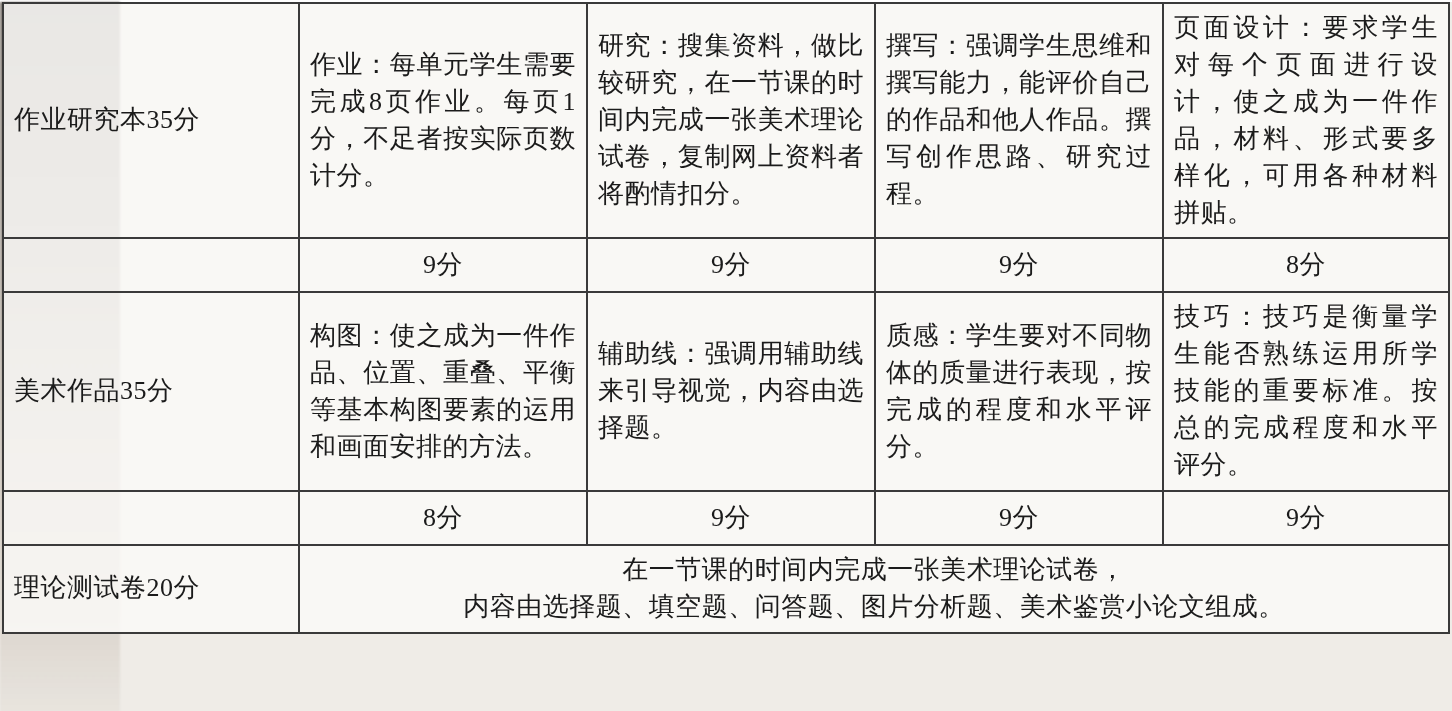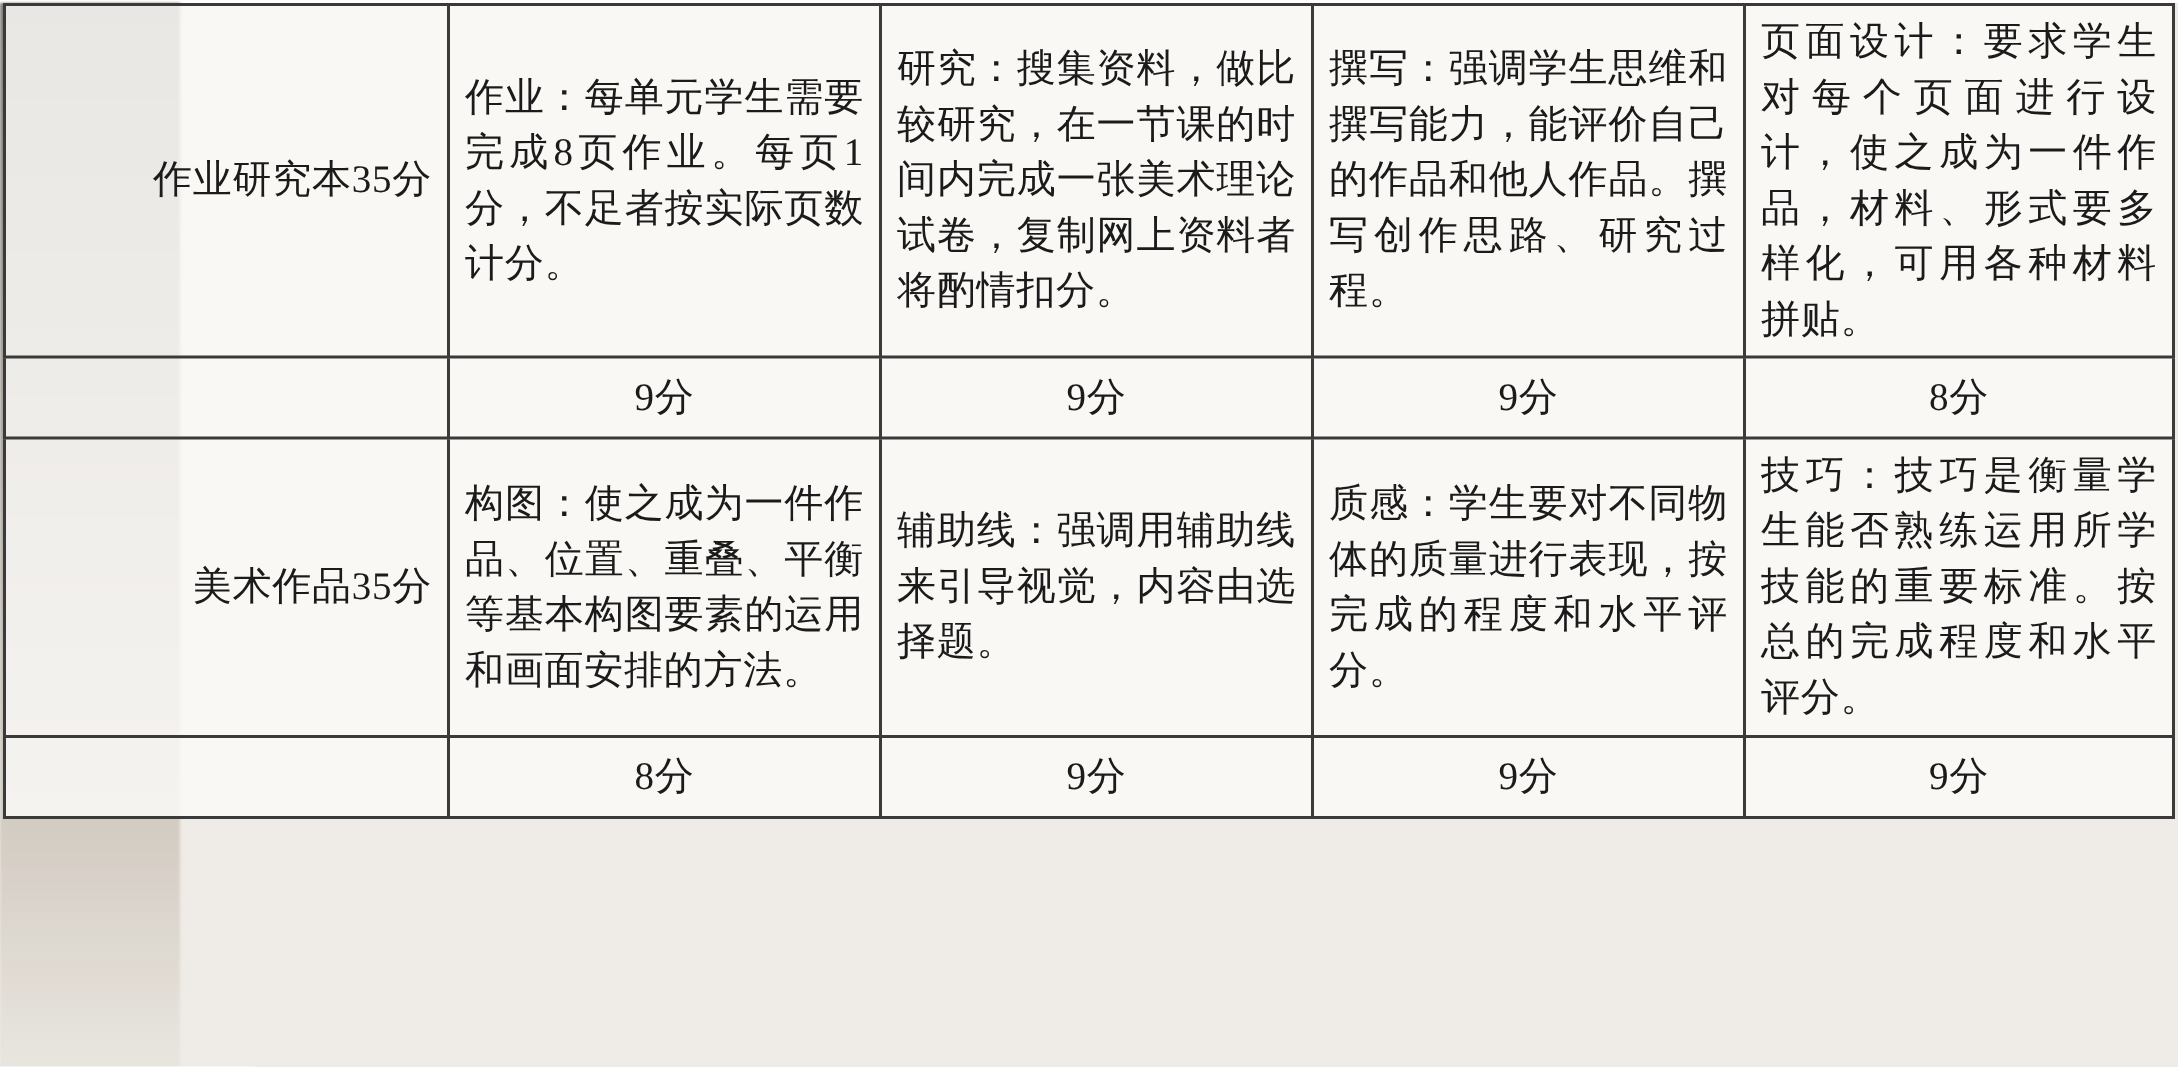--- a/index.html
+++ b/index.html
@@ -45,21 +45,21 @@
   }
   table.rubric td {
     border: 2px solid #3a3a3a;
     vertical-align: middle;
     padding: 6px 10px;
     font-size: 26px;
     line-height: 1.42;
     letter-spacing: 0.5px;
   }
   td.rowhead {
-    text-align: right;
+    text-align: left;
     width: 296px;
     font-size: 26px;
   }
   td.desc {
     text-align: justify;
     text-align-last: left;
     text-justify: inter-ideograph;
   }
   td.score {
     text-align: center;
@@ -120,18 +120,25 @@
       </tr>
 
       <tr>
         <td class="score"></td>
         <td class="score">8分</td>
         <td class="score">9分</td>
         <td class="score">9分</td>
         <td class="score">9分</td>
       </tr>
 
+      <tr>
+        <td class="rowhead">理论测试卷20分</td>
+        <td class="wide" colspan="4">
+          <span class="block-line">在一节课的时间内完成一张美术理论试卷，</span>
+          <span class="block-line">内容由选择题、填空题、问答题、图片分析题、美术鉴赏小论文组成。</span>
+        </td>
+      </tr>
 
 
     </tbody>
   </table>
 
 </div>
 
 </body></html>

